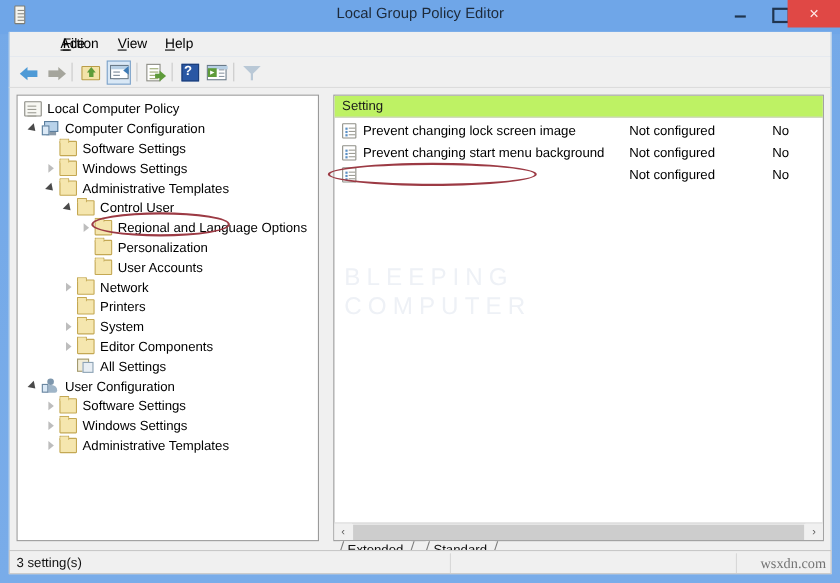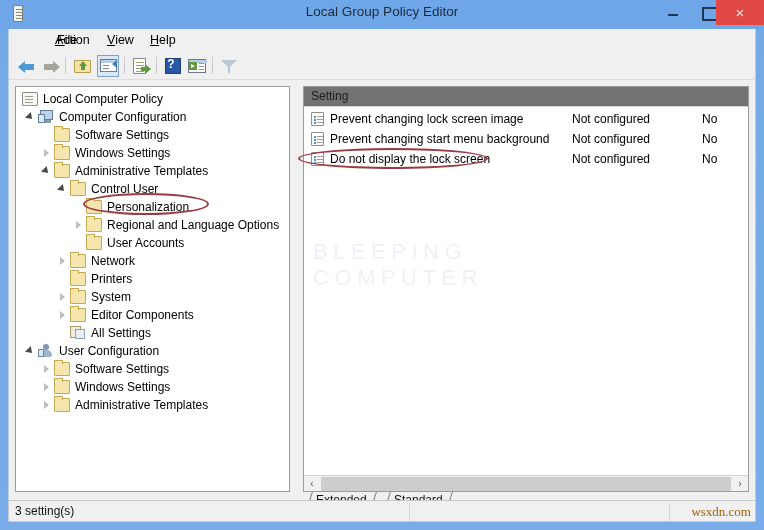--- a/index.html
+++ b/index.html
@@ -340,21 +340,21 @@
 
   
   .list-pane {
     position: absolute; left: 294px; top: 6px; width: 446px; height: 406px;
     background: #fff;
     border: 1px solid #9a9a9a;
     overflow: hidden;
   }
   .lp-header {
     position: absolute; left: 0; top: 0; width: 446px; height: 20px;
-    background: #737373;
+    background: #bef264;
     border-bottom: 1px solid #d2d2d2;
   }
   .lp-header .col {
     position: absolute; top: 2px; height: 18px;
     font-size: 12px; color: #1c1c1c;
   }
   .col-setting  { left: 7px; }
 
   .lp-rows { position: absolute; left: 0; top: 22px; width: 446px; }
   .lrow {
@@ -435,21 +435,21 @@
     border-left: 1px solid #d8d8d8;
   }
   .sb-text {
     position: absolute; left: 6px; top: 3px;
     font-size: 12px; color: #111;
   }
   .sb-d1 { left: 400px; }
   .sb-d2 { left: 660px; }
   .sb-wm {
     position: absolute; right: 4px; top: 3px;
-    font-size: 13px; color: #a16207;
+    font-size: 13px; color: #737373;
     font-family: "Liberation Serif", serif;
   }
 </style>
 </head>
 <body>
 
 <div id="app">
 
   <div class="titlebar">
     <div class="title-icon">
@@ -564,27 +564,27 @@
             <div class="exp exp-open" style="left: 26px;"></div>
             <div class="ico ico-folder" style="left: 38px;"></div>
             <div class="lbl" style="left: 59px;">Administrative Templates</div>
           </div>
           <div class="tnode">
             <div class="exp exp-open" style="left: 42px;"></div>
             <div class="ico ico-folder" style="left: 54px;"></div>
             <div class="lbl" style="left: 75px;">Control User</div>
           </div>
           <div class="tnode">
-            <div class="ico ico-folder" style="left: 70px;"></div>
-            <div class="lbl" style="left: 91px;">Personalization</div>
-          </div>
-          <div class="tnode">
             <div class="exp exp-closed" style="left: 58px;"></div>
             <div class="ico ico-folder" style="left: 70px;"></div>
             <div class="lbl" style="left: 91px;">Regional and Language Options</div>
+          </div>
+          <div class="tnode">
+            <div class="ico ico-folder" style="left: 70px;"></div>
+            <div class="lbl" style="left: 91px;">Personalization</div>
           </div>
           <div class="tnode">
             <div class="ico ico-folder" style="left: 70px;"></div>
             <div class="lbl" style="left: 91px;">User Accounts</div>
           </div>
           <div class="tnode">
             <div class="exp exp-closed" style="left: 42px;"></div>
             <div class="ico ico-folder" style="left: 54px;"></div>
             <div class="lbl" style="left: 75px;">Network</div>
           </div>
@@ -670,21 +670,20 @@
           </div>
           <div class="lrow">
             <div class="sico">
               <span class="dot" style="top:3px"></span>
               <span class="ln" style="top:3px"></span>
               <span class="dot" style="top:6px"></span>
               <span class="ln" style="top:6px"></span>
               <span class="dot" style="top:9px"></span>
               <span class="ln" style="top:9px"></span>
             </div>
-            <div class="name">Do not display the lock screen</div>
             <div class="state">Not configured</div>
             <div class="comment">No</div>
           </div>
         </div>
 
       <div class="watermark">
         <div>BLEEPING</div>
         <div>COMPUTER</div>
       </div>
 

